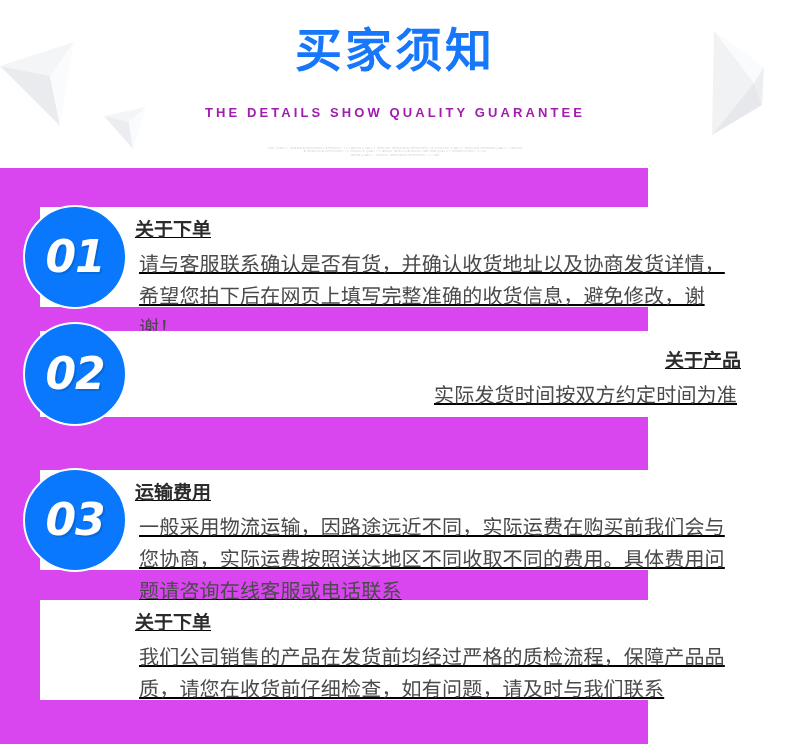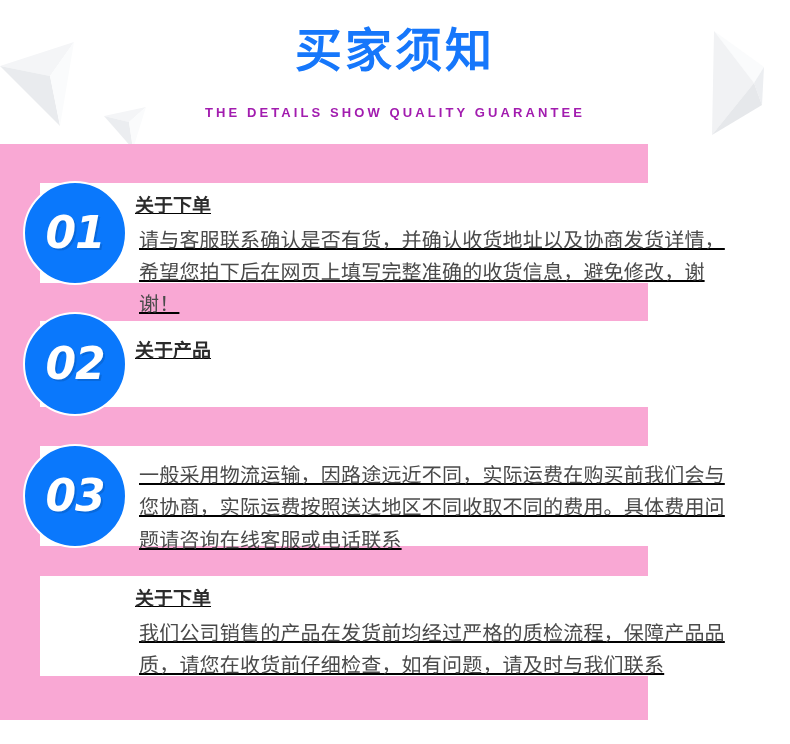--- a/index.html
+++ b/index.html
@@ -19,21 +19,21 @@
     position: relative;
     width: 790px;
     height: 744px;
     background: #ffffff;
   }
 
   
   .header {
     position: relative;
     width: 790px;
-    height: 144px;
+    height: 168px;
     background: #ffffff;
     overflow: hidden;
   }
 
   .deco {
     position: absolute;
     pointer-events: none;
   }
 
   .header-text {
@@ -79,21 +79,21 @@
     white-space: nowrap;
     overflow: hidden;
     font-family: "Liberation Sans", "DejaVu Sans", sans-serif;
   }
 
   
   .body-blue {
     position: relative;
     width: 648px;
     height: 576px;
-    background: #f9a8d4;
+    background: #d946ef;
   }
 
   .card {
     position: absolute;
     left: 40px;
     width: 715px;
     background: #ffffff;
   }
 
   .card .card-inner {
@@ -142,21 +142,21 @@
     margin: 4px;
     font-size: 20px;
     line-height: 1.62;
     color: #4a4a4a;
     font-family: "DejaVu Sans", "Liberation Sans", sans-serif;
     letter-spacing: 0.2px;
   }
 
   
   .card-1 { top: 39px;  height: 100px; }
-  .card-2 { top: 177px; height: 86px;  }
+  .card-2 { top: 163px; height: 86px; text-align: right;  }
   .card-3 { top: 302px; height: 100px; }
   .card-4 { top: 432px; height: 100px; }
 
   .card-2 .card-inner { padding-top: 16px; }
 </style>
 </head>
 <body>
 
 <div id="page">
 
@@ -203,28 +203,30 @@
         <div class="card-body">请与客服联系确认是否有货，并确认收货地址以及协商发货详情，希望您拍下后在网页上填写完整准确的收货信息，避免修改，谢谢！</div>
       </div>
     </div>
 
     <div class="card card-2">
       <div class="badge">
         <span class="badge-num">02</span>
       </div>
       <div class="card-inner">
         <div class="card-title">关于产品</div>
+        <div class="card-body">实际发货时间按双方约定时间为准</div>
       </div>
     </div>
 
     <div class="card card-3">
       <div class="badge">
         <span class="badge-num">03</span>
       </div>
       <div class="card-inner">
+        <div class="card-title">运输费用</div>
         <div class="card-body">一般采用物流运输，因路途远近不同，实际运费在购买前我们会与您协商，实际运费按照送达地区不同收取不同的费用。具体费用问题请咨询在线客服或电话联系</div>
       </div>
     </div>
 
     <div class="card card-4">
       <div class="card-inner">
         <div class="card-title">关于下单</div>
         <div class="card-body">我们公司销售的产品在发货前均经过严格的质检流程，保障产品品质，请您在收货前仔细检查，如有问题，请及时与我们联系</div>
       </div>
     </div>

